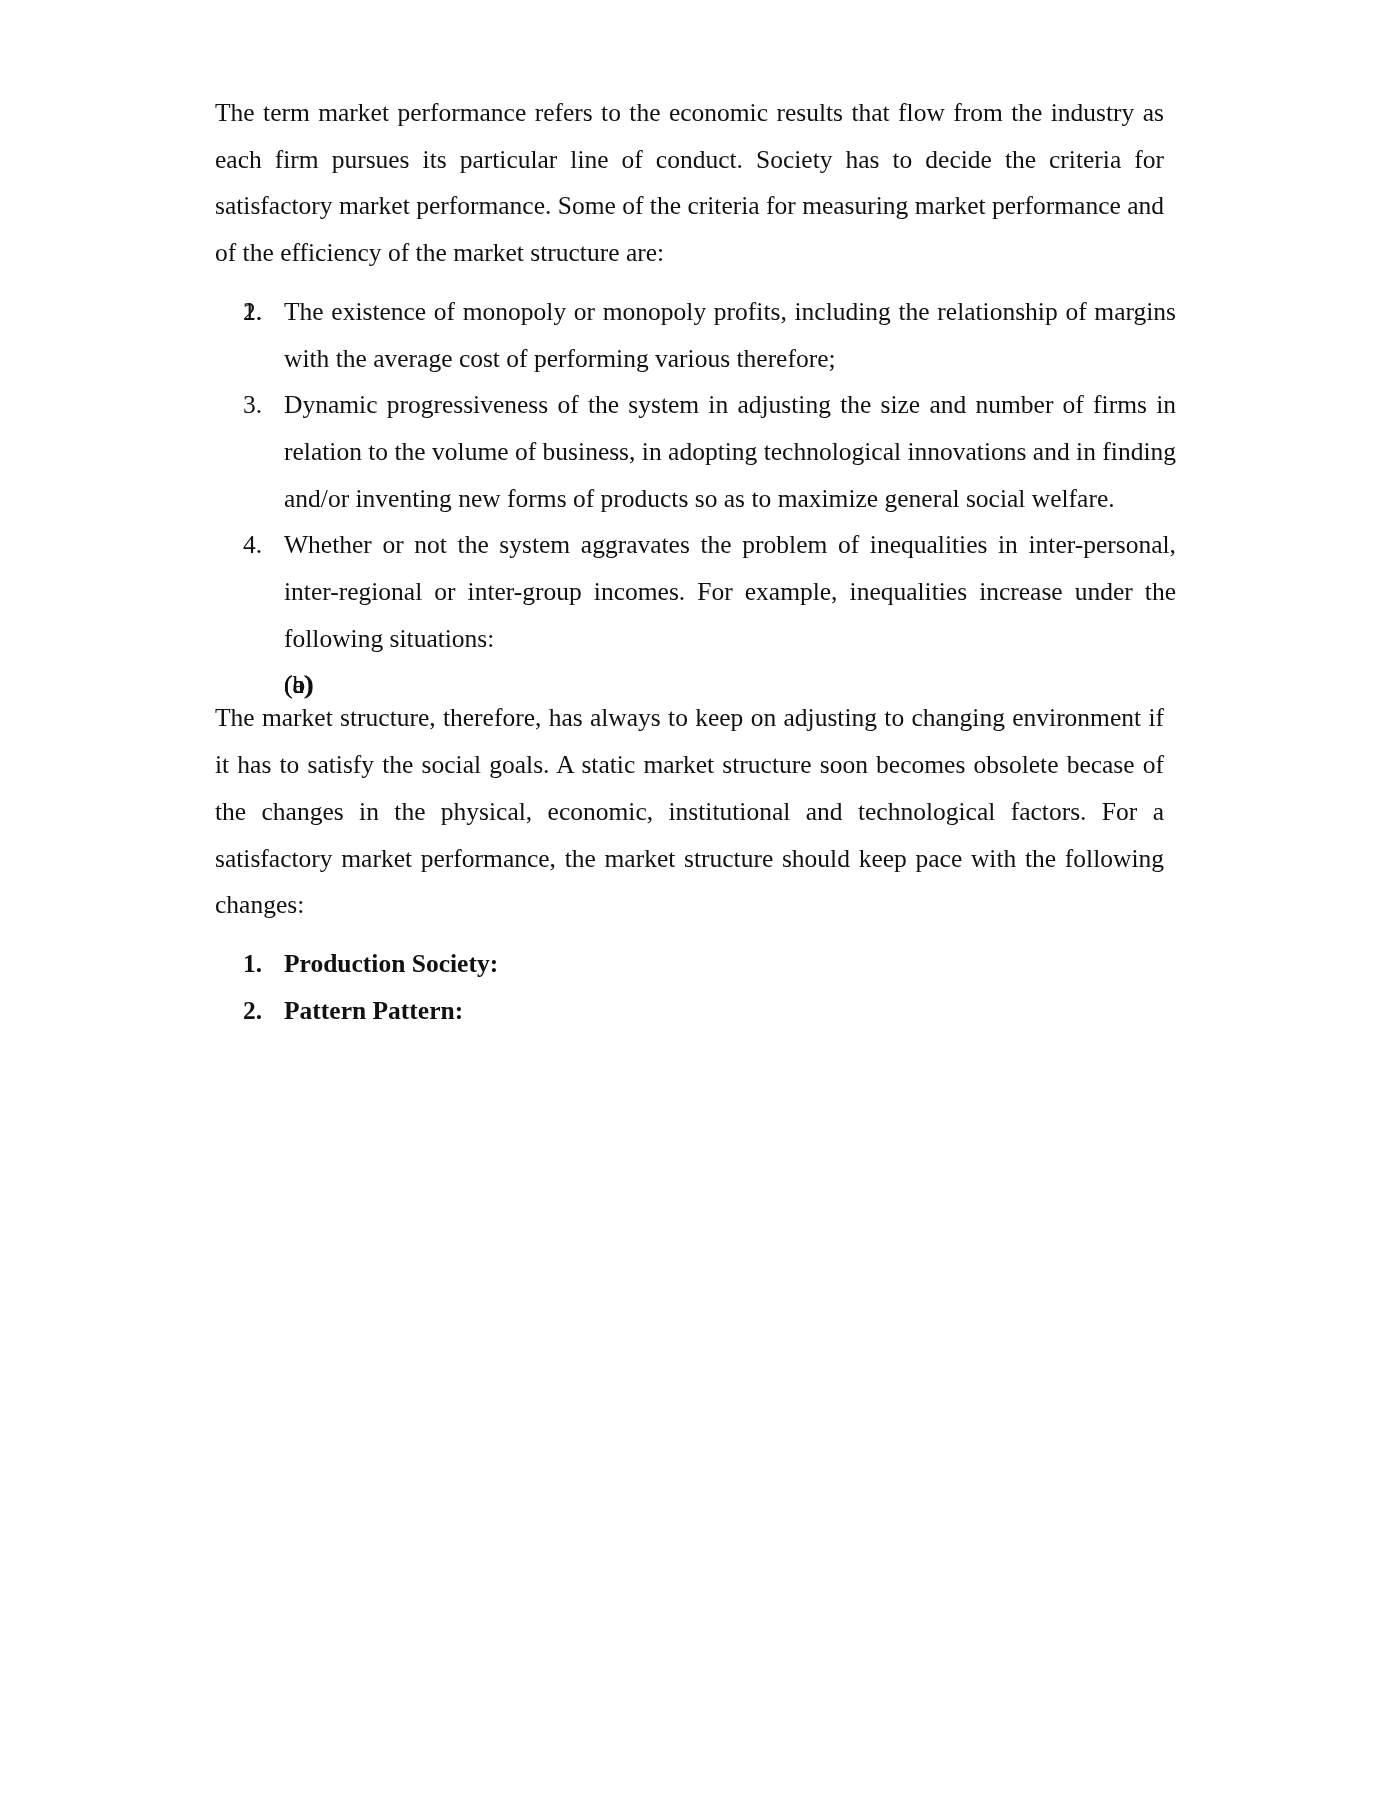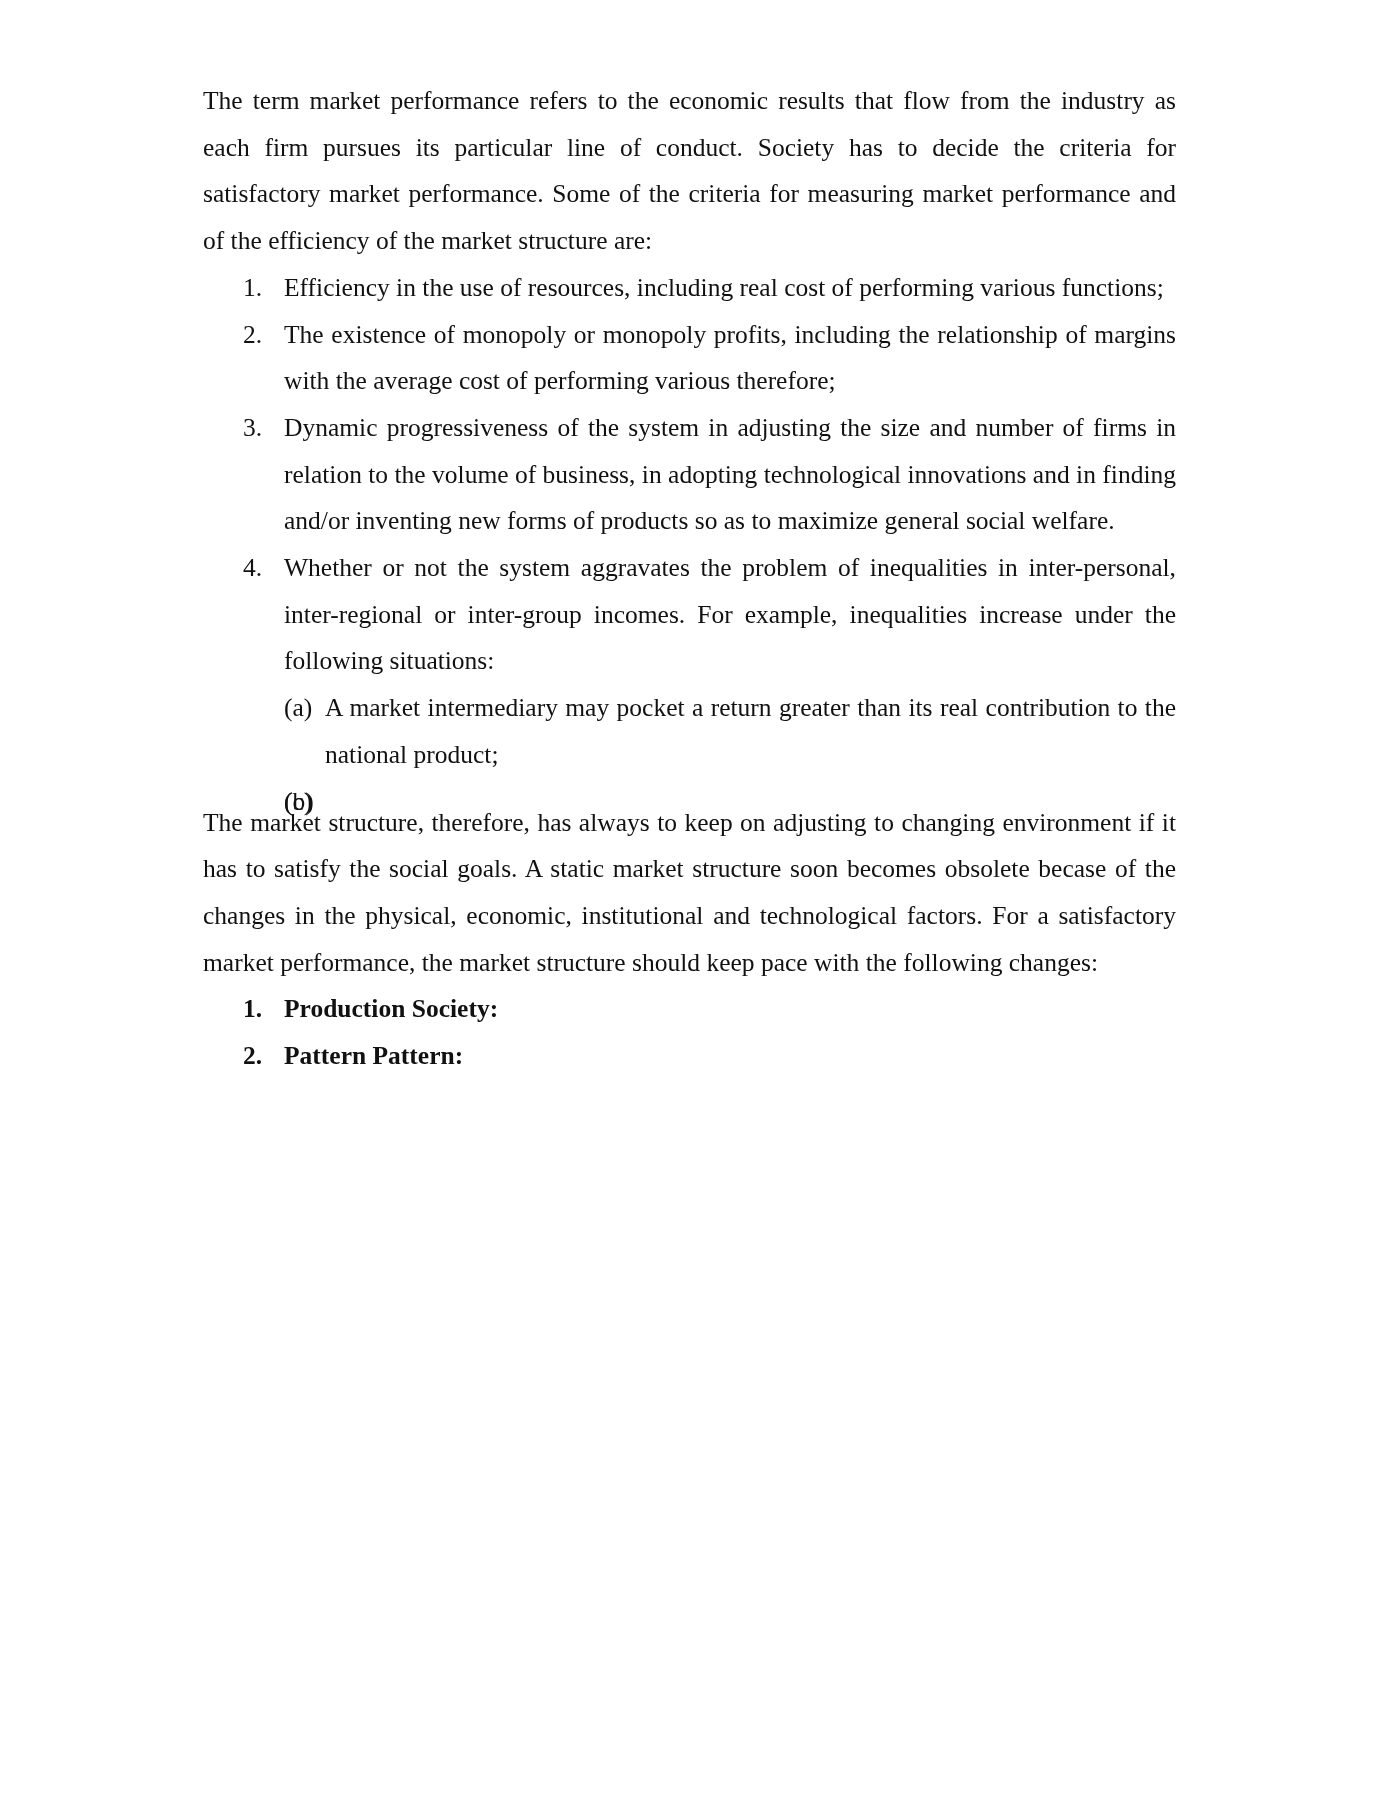--- a/index.html
+++ b/index.html
@@ -2,54 +2,52 @@
 <html><head>
 <meta charset="utf-8">
 <style>
   html, body { margin: 0; padding: 0; background: #ffffff; }
   body { width: 1389px; height: 1797px; position: relative; overflow: hidden; }
   .page {
     position: absolute; left: 203px; top: 78px; width: 973px;
     font-family: "Liberation Serif", serif; font-size: 25.5px; color: #111;
     line-height: 46.7px;
   }
-  p { margin: 0; text-align: justify; }
+  p { margin: 12px; text-align: justify; }
   .li { position: relative; padding-left: 81px; text-align: justify; }
   .li .num { position: absolute; left: 40px; top: 0; }
   .sub { position: relative; padding-left: 122px; text-align: justify; }
   .sub .lab { position: absolute; left: 81px; top: 0; }
   .gap { height: 21px; }
   .bold { font-weight: bold; }
 </style>
 </head>
 <body>
 
 <div class="page">
   <p>The term market performance refers to the economic results that flow from the industry as each firm pursues its particular line of conduct.  Society has to decide the criteria for satisfactory market performance.  Some of the criteria for measuring market performance and of the efficiency of the market structure are:</p>
 
   <div class="li">
     <span class="num">1.</span>
-    <span>Efficiency in the use of resources, including real cost of performing various functions;</span>
   </div>
   <div class="li">
     <span class="num">2.</span>
     <span>The existence of monopoly or monopoly profits, including the relationship of margins with the average cost of performing various therefore;</span>
   </div>
   <div class="li">
     <span class="num">3.</span>
     <span>Dynamic progressiveness of the system in adjusting the size and number of firms in relation to the volume of business, in adopting technological innovations and in finding and/or inventing new forms of products so as to maximize general social welfare.</span>
   </div>
   <div class="li">
     <span class="num">4.</span>
     <span>Whether or not the system aggravates the problem of inequalities in inter-personal, inter-regional or inter-group incomes.  For example, inequalities increase under the following situations:</span>
   </div>
 
   <div class="sub">
     <span class="lab">(a)</span>
-    <span>A market intermediary may pocket a return greater than its real contribution to the national product;</span>
   </div>
   <div class="sub">
     <span class="lab">(b)</span>
   </div>
   <div class="sub">
     <span class="lab">(c)</span>
   </div>
 
   <div class="gap"></div>
 

